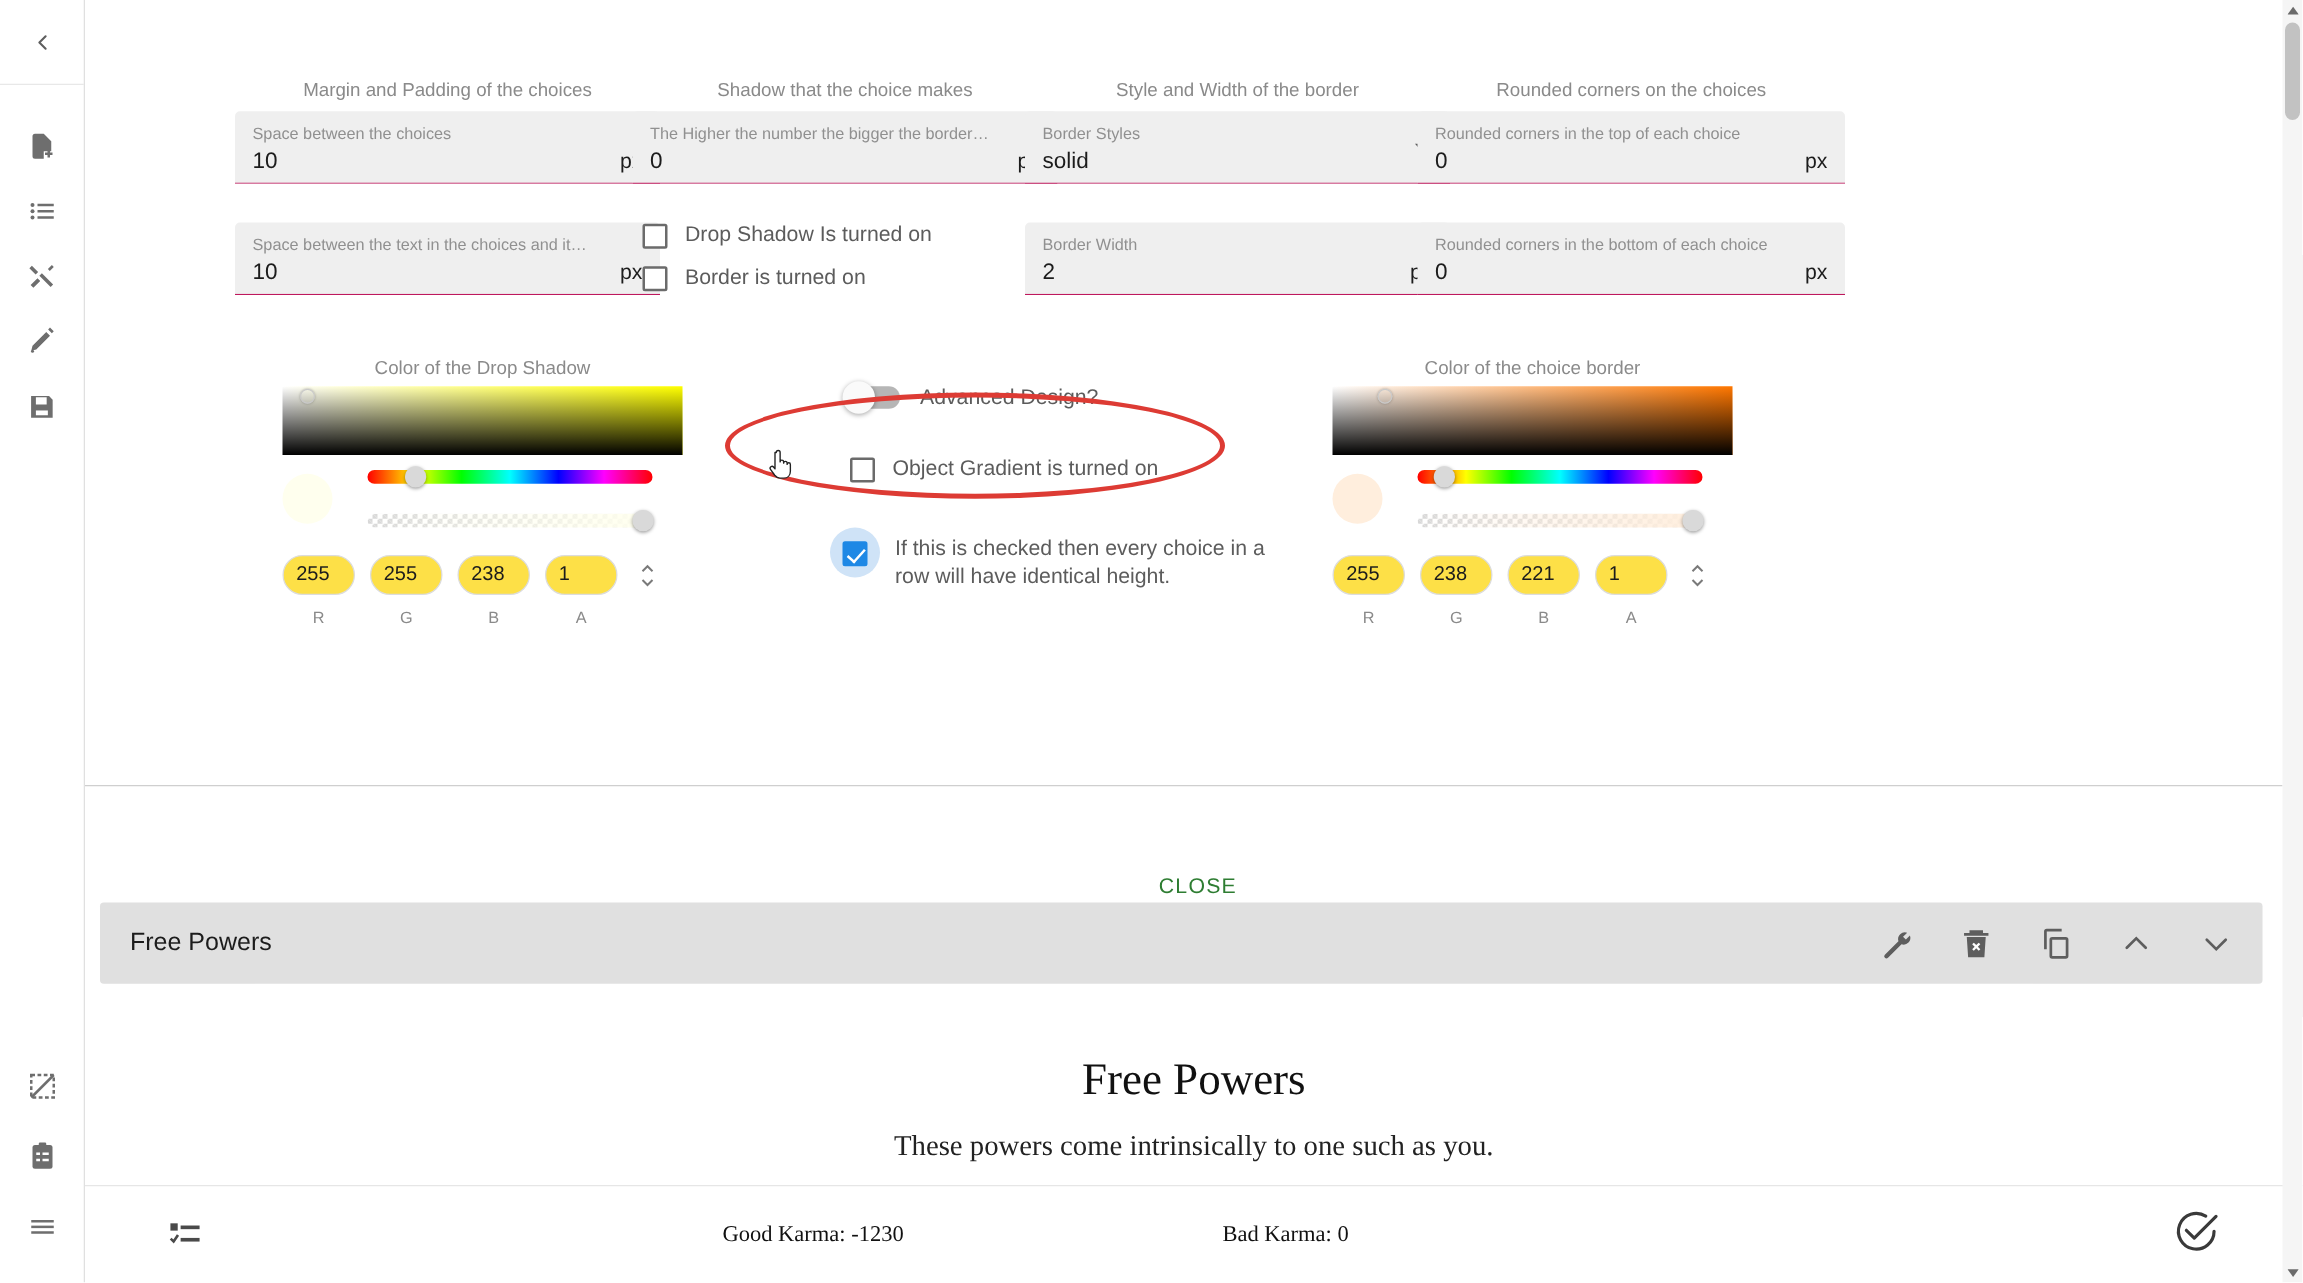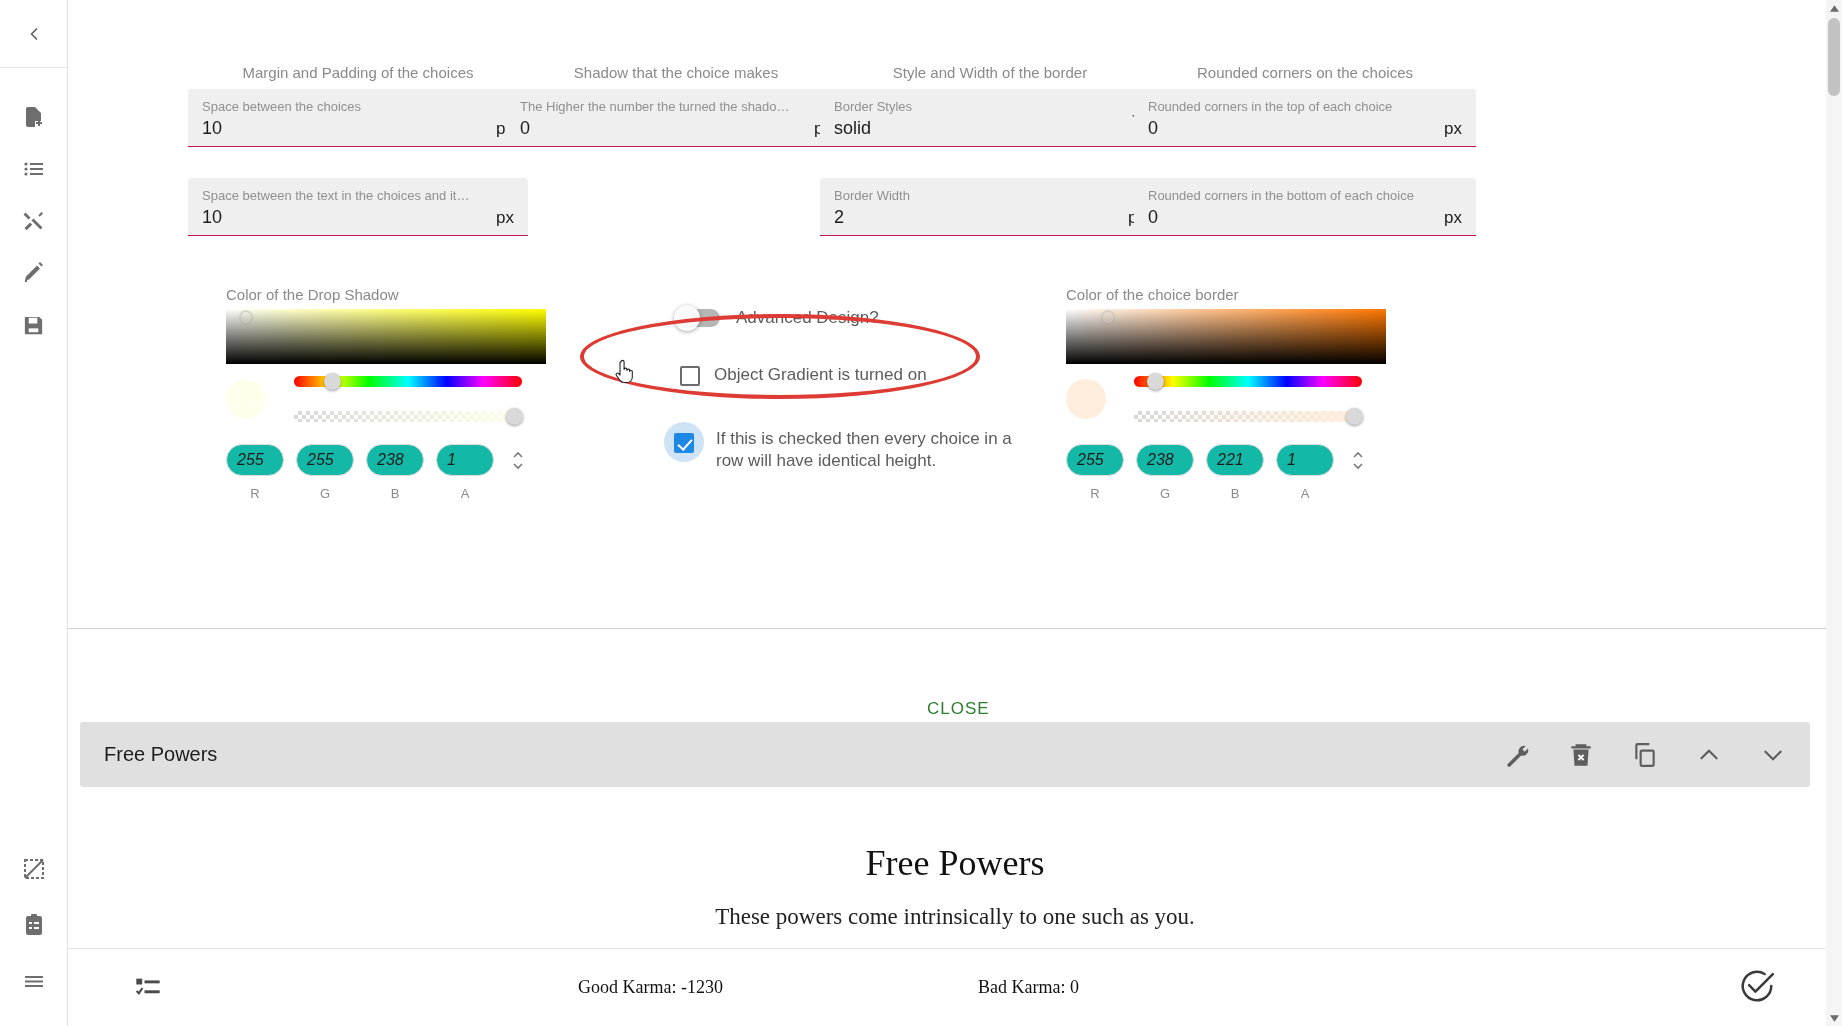--- a/index.html
+++ b/index.html
@@ -81,21 +81,21 @@
     width:44px; height:18px; border-radius:9px; background:#b6b6b6; position:relative;
   }
   .switch .knob {
     position:absolute; left:-2px; top:-4px; width:26px; height:26px; border-radius:50%;
     background:#fafafa; box-shadow:0 1px 4px rgba(0,0,0,.35);
   }
   .switch-label { font-size:17px; color:#5c5c5c; }
 
   
   .picker { position:absolute; }
-  .picker .ptitle { font-size:15px; color:#8a8a8a; text-align:left; margin-bottom:6px; }
+  .picker .ptitle { font-size:15px; color:#8a8a8a; text-align:center; margin-bottom:6px; }
   .sat-box { width:320px; height:55px; position:relative; }
   .sat-handle {
     position:absolute; width:12px; height:12px; border-radius:50%;
     border:1px solid #c9c9c9; background:transparent; box-shadow:0 0 2px rgba(0,0,0,.3);
   }
   .picker-mid { display:flex; align-items:center; margin-top:12px; }
   .swatch { width:40px; height:40px; border-radius:50%; flex:none; }
   .sliders { margin-left:28px; }
   .hue-bar {
     width:228px; height:11px; border-radius:6px;
@@ -112,22 +112,22 @@
   }
   .alpha-fill { position:absolute; inset:0; border-radius:6px; }
   .sl-knob {
     position:absolute; top:-3px; width:17px; height:17px; border-radius:50%;
     background:#d9d9d9; box-shadow:0 1px 3px rgba(0,0,0,.4);
   }
   .rgb-row { display:flex; gap:12px; margin-top:22px; align-items:flex-start; }
   .rgb-cell { width:58px; }
   .rgb-input {
     width:58px; height:32px; border:1px solid #dcdcdc; border-radius:16px;
-    background:#14b8a6; font-size:16px; color:#1c1c1c;
-    display:flex; align-items:center; padding-left:10px;font-style:italic;
+    background:#fde047; font-size:16px; color:#1c1c1c;
+    display:flex; align-items:center; padding-left:10px;
   }
   .rgb-cap { text-align:center; font-size:13px; color:#8a8a8a; margin-top:10px; }
   .spin {
     display:flex; flex-direction:column; align-items:center; justify-content:center;
     gap:3px; height:32px; margin-left:6px; color:#7a7a7a;
   }
 
   
   #close-btn {
     position:absolute; left:847px; top:675px;
@@ -277,24 +277,34 @@
         <div class="frow">
           <span class="fval">10</span>
           <span class="fsuffix">px</span>
         </div>
       </div>
     </div>
 
     <div style="position:absolute; left:438px; top:48px; width:340px;">
       <div class="col-title">Shadow that the choice makes</div>
       <div class="field">
-        <span class="flabel">The Higher the number the turned the shado…</span>
+        <span class="flabel">The Higher the number the bigger the border…</span>
         <div class="frow">
           <span class="fval">0</span>
           <span class="fsuffix">px</span>
+        </div>
+      </div>
+      <div style="margin-top:30px; padding-left:8px;">
+        <div class="cbrow">
+          <span class="cbox"></span>
+          <span class="cblabel">Drop Shadow Is turned on</span>
+        </div>
+        <div class="cbrow">
+          <span class="cbox"></span>
+          <span class="cblabel">Border is turned on</span>
         </div>
       </div>
     </div>
 
     <div style="position:absolute; left:752px; top:48px; width:340px;">
       <div class="col-title">Style and Width of the border</div>
       <div class="field">
         <span class="flabel">Border Styles</span>
         <div class="frow">
           <span class="fval">solid</span>

